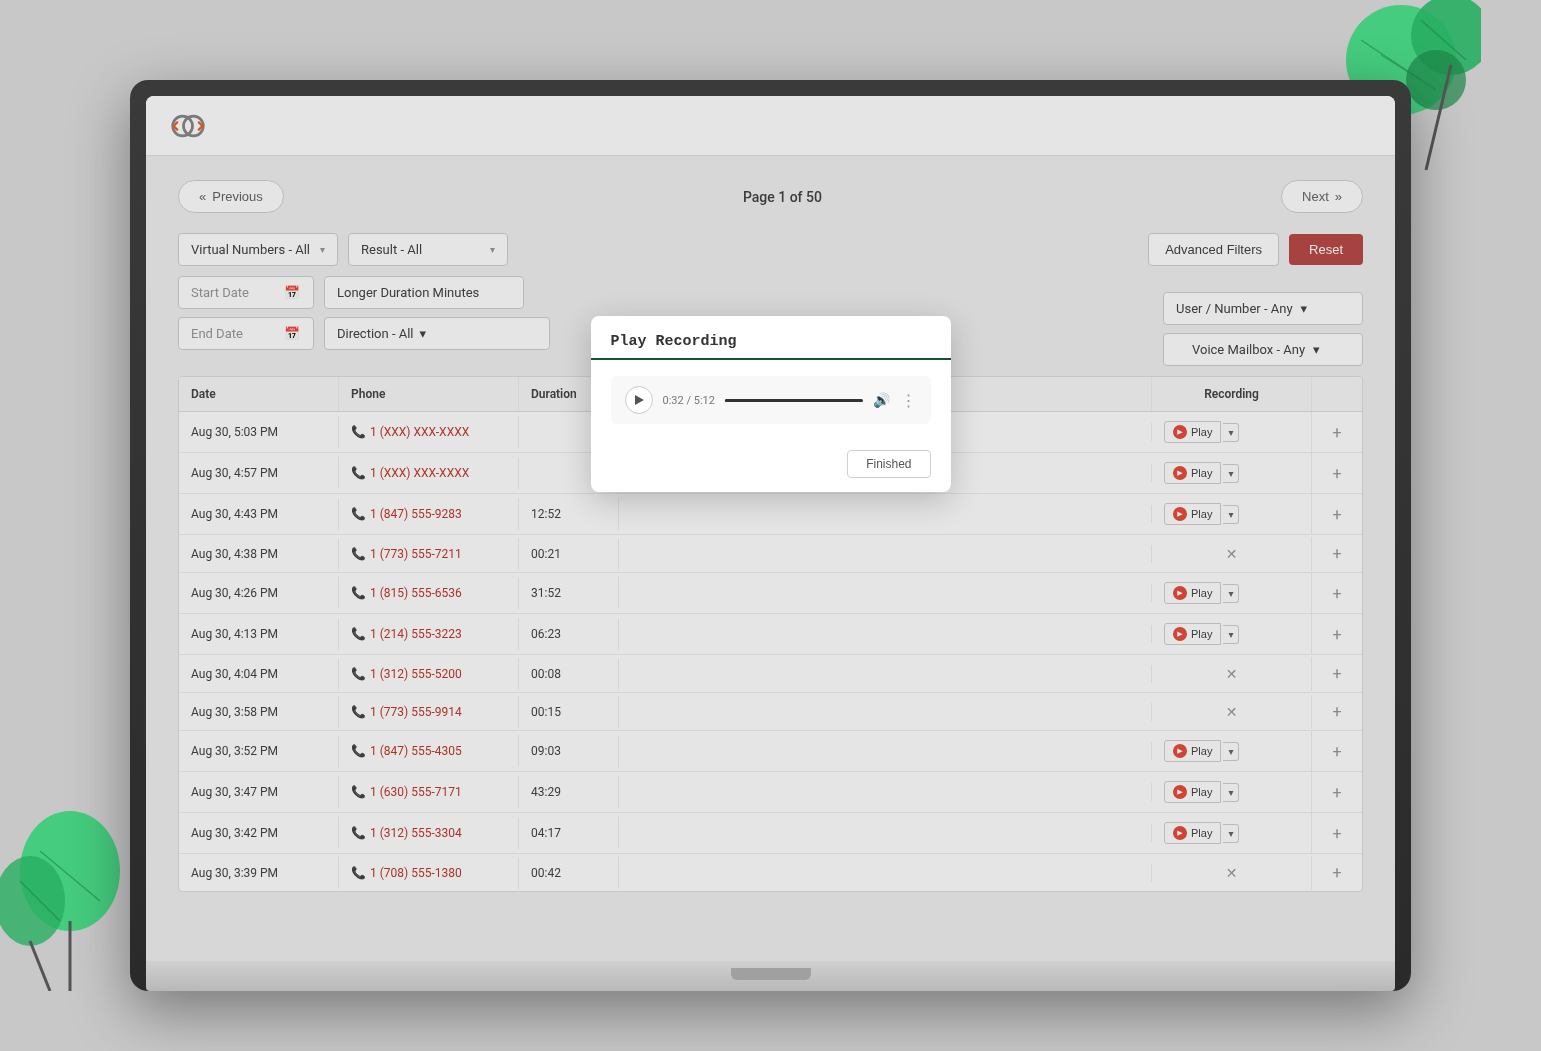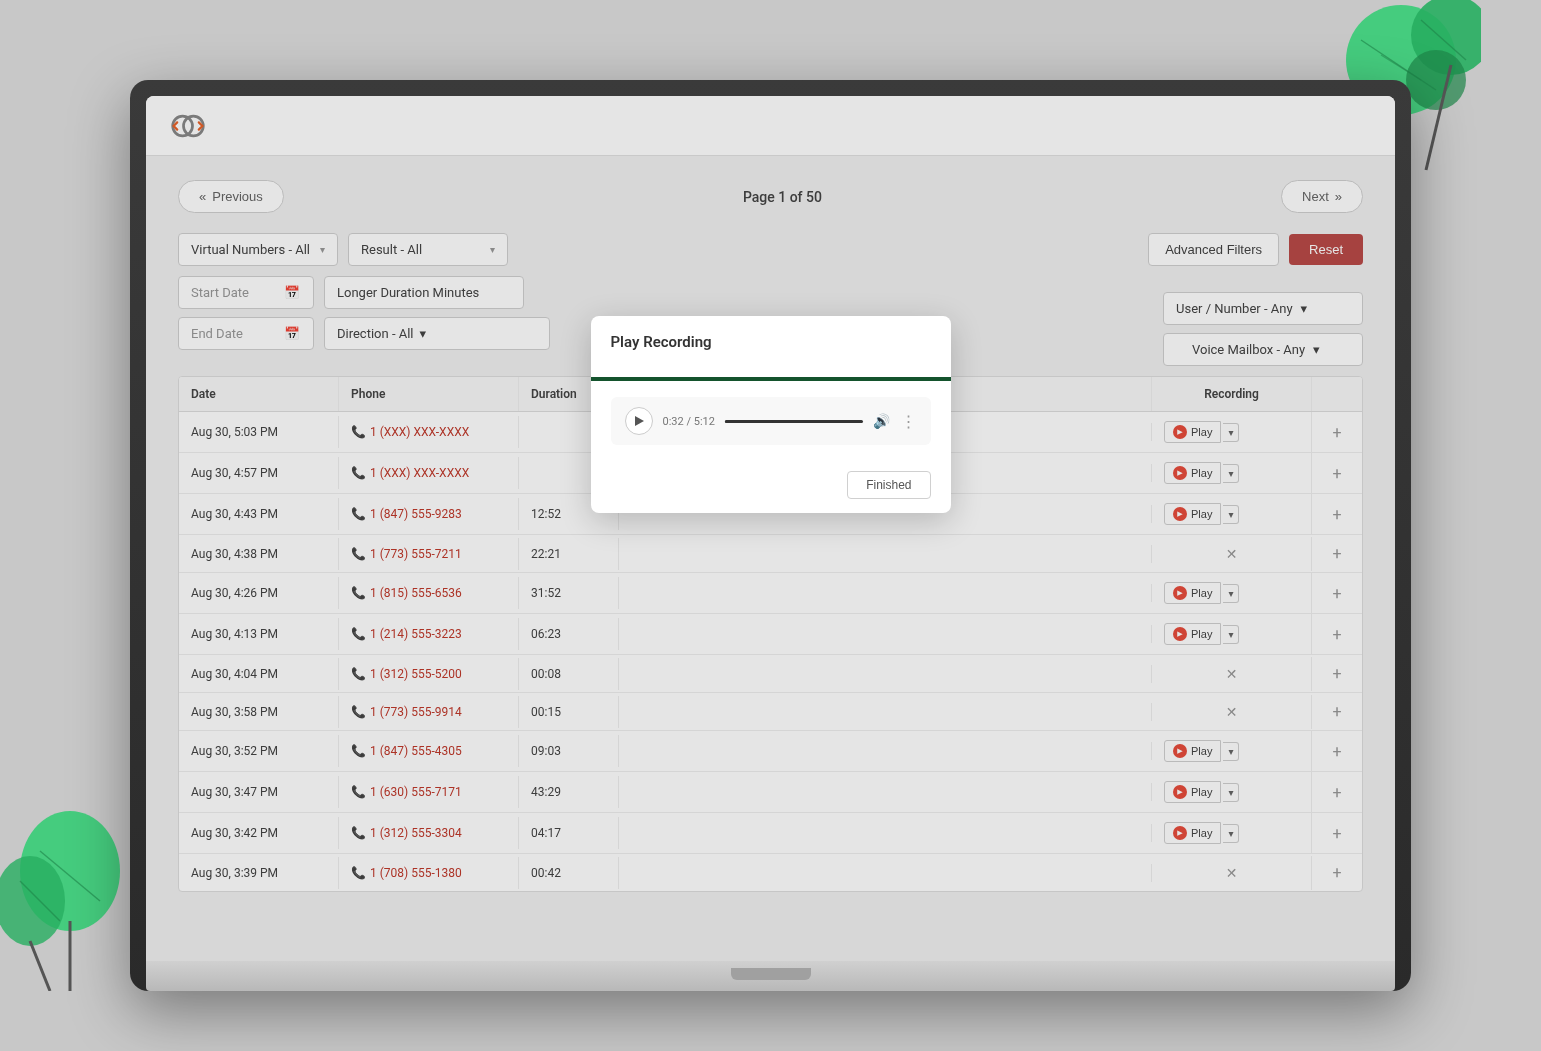--- a/index.html
+++ b/index.html
@@ -313,22 +313,23 @@
     }
     .modal {
       background: white;
       border-radius: 8px;
       box-shadow: 0 8px 32px rgba(0,0,0,0.2);
       width: 360px;
       padding: 0;
       overflow: hidden;
     }
     .modal-header {
-      padding: 16px 20px 26px;
-      border-bottom: 4px solid #14532d;
+      padding: 16px 20px 8px;
+      border-bottom: 2px solid #14532d;
+      font-family: Liberation Mono, monospace;
     }
     .modal-title {
       font-size: 15px;
       font-weight: 600;
       color: #333;
     }
     .modal-body {
       padding: 16px 20px;
     }
     .audio-player {
@@ -555,21 +556,21 @@
               <button class="btn-play"><span class="play-circle">▶</span> Play</button>
               <button class="btn-play-chevron">▾</button>
             </div>
           </div>
           <div class="td center td-plus">+</div>
         </div>
 
         <div class="table-row">
           <div class="td">Aug 30, 4:38 PM</div>
           <div class="td phone"><span>📞</span>1 (773) 555-7211</div>
-          <div class="td">22:21</div>
+          <div class="td">00:21</div>
           <div class="td"></div>
           <div class="td center"><span class="x-mark">✕</span></div>
           <div class="td center td-plus">+</div>
         </div>
 
         <div class="table-row">
           <div class="td">Aug 30, 4:26 PM</div>
           <div class="td phone"><span>📞</span>1 (815) 555-6536</div>
           <div class="td">31:52</div>
           <div class="td"></div>

